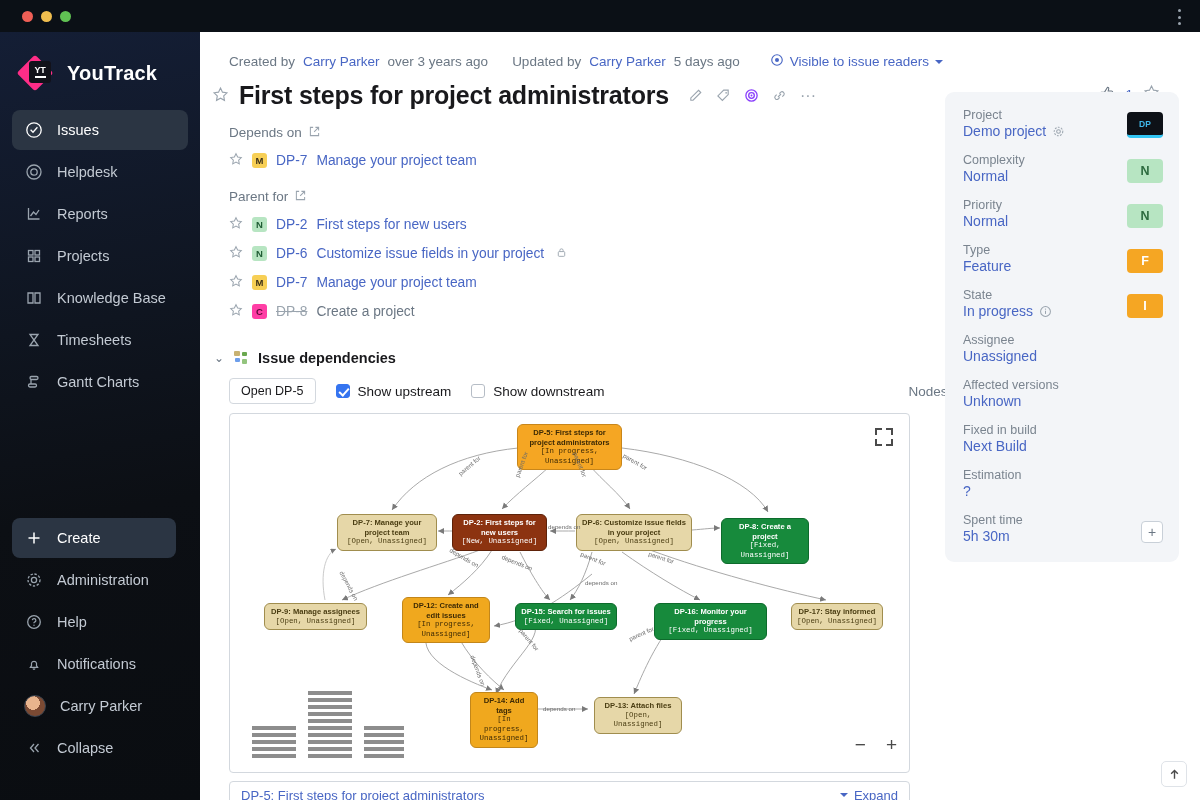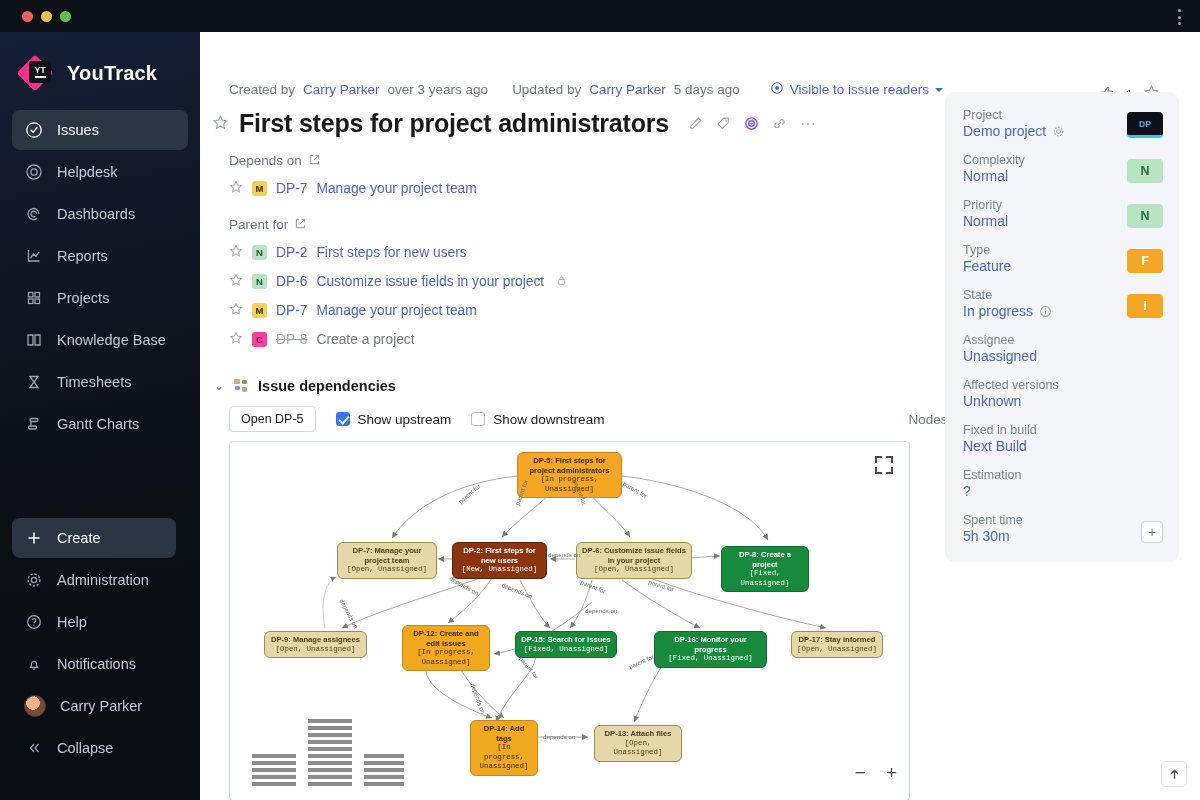--- a/index.html
+++ b/index.html
@@ -51,21 +51,21 @@
             background:radial-gradient(circle at 40% 35%, #e8b48d 0 38%, #7b4a33 39% 100%);
             border:1px solid #3a4450; flex:0 0 22px;}
 
   
   .page {
     position:absolute; left:200px; top:32px; width:1000px; height:768px;
     background:#ffffff; overflow:hidden;
   }
   .meta {
     display:flex; align-items:center; gap:8px; font-size:13.5px;
-    color:#6b7784; padding:21px 0 0 29px;margin-top:28px;
+    color:#6b7784; padding:21px 0 0 29px;
   }
   .meta a { color:#4866c4; text-decoration:none;}
   .meta .sep { width:8px; }
   .vis { display:flex; align-items:center; gap:6px; color:#4866c4; margin-left:22px; cursor:pointer;}
   .caret { width:0;height:0;border-left:4px solid transparent;border-right:4px solid transparent;
            border-top:4.5px solid currentColor; display:inline-block; }
   .likebox { position:absolute; right:40px; top:52px; display:flex; align-items:center; gap:10px;
              color:#6b7784; font-size:13.5px;}
   .likebox .cnt { color:#4866c4; }
 
@@ -209,29 +209,20 @@
         <span>Issues</span>
       </div>
       <div class="navitem">
         <span class="ic">
             <svg width="18" height="18" viewBox="0 0 18 18">
               <circle cx="9" cy="9" r="7" fill="none" stroke="#9aa4ae" stroke-width="1.3"></circle>
               <circle cx="9" cy="9" r="3.2" fill="none" stroke="#9aa4ae" stroke-width="1.3"></circle>
             </svg>
           </span>
         <span>Helpdesk</span>
-      </div>
-      <div class="navitem">
-        <span class="ic">
-            <svg width="18" height="18" viewBox="0 0 18 18">
-              <path d="M14 9a5.5 5.5 0 1 0-2.2 4.4" fill="none" stroke="#9aa4ae" stroke-width="1.3"></path>
-              <path d="M11.5 9a2.8 2.8 0 1 0-1.2 2.3" fill="none" stroke="#9aa4ae" stroke-width="1.3"></path>
-            </svg>
-          </span>
-        <span>Dashboards</span>
       </div>
       <div class="navitem">
         <span class="ic">
             <svg width="18" height="18" viewBox="0 0 18 18">
               <path d="M3.5 3v11h11" fill="none" stroke="#9aa4ae" stroke-width="1.3"></path>
               <path d="M5.5 11l3-4 2.5 2.5 3-4.5" fill="none" stroke="#9aa4ae" stroke-width="1.3"></path>
             </svg>
           </span>
         <span>Reports</span>
       </div>

